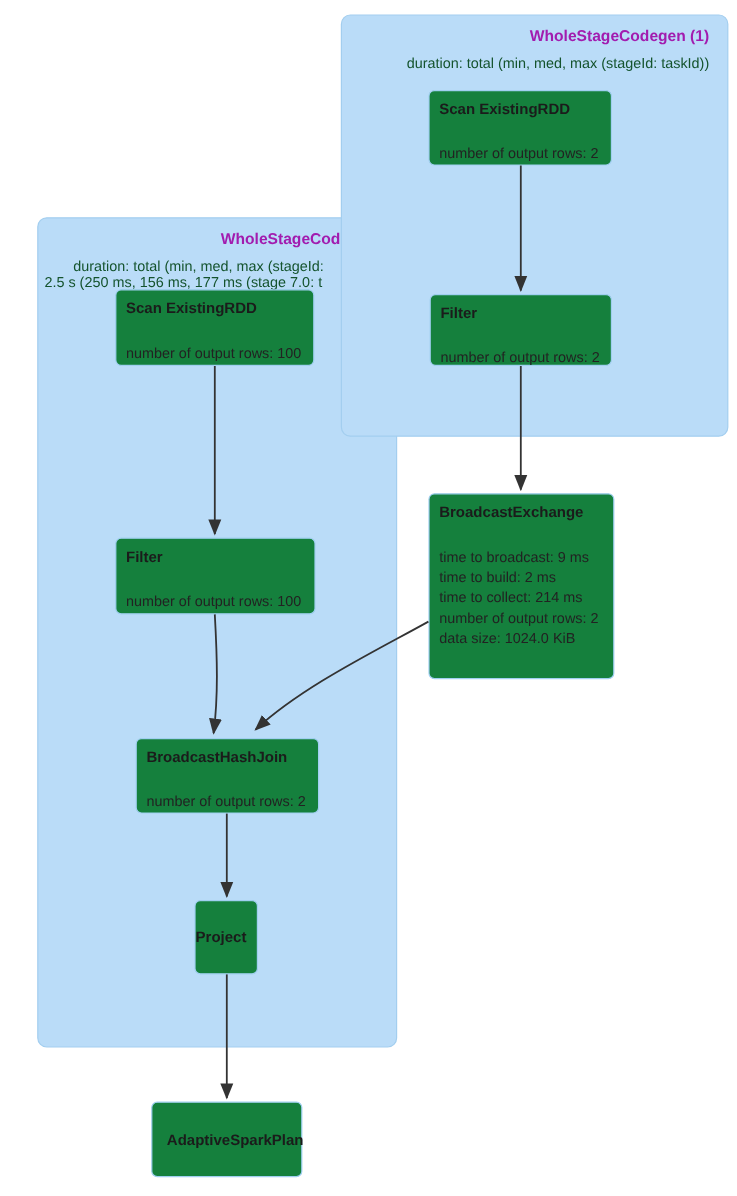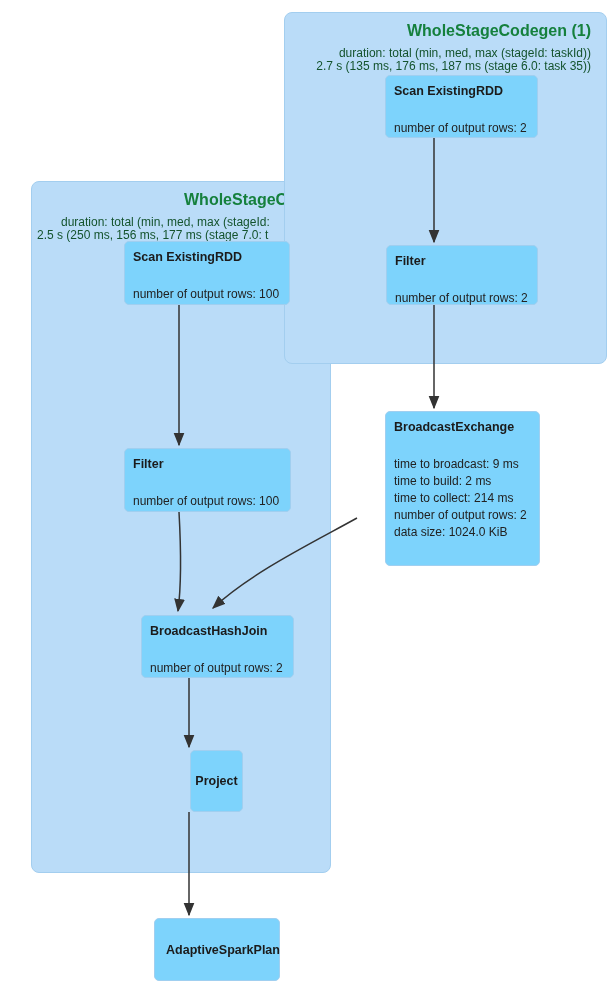--- a/index.html
+++ b/index.html
@@ -27,59 +27,58 @@
   #cluster-left  { left: 31px;  top: 181px; width: 300px; height: 692px; z-index: 1; }
   #cluster-right { left: 284px; top: 12px;  width: 323px; height: 352px; z-index: 2; }
   .cluster-label-line {
     position: absolute;
     white-space: nowrap;
     color: #14532d;
     font-size: 12px;
   }
   .cluster-title {
     font-weight: bold;
-    color: #15803d;
-    font-size: 16px;
+    color: #a21caf;
+    font-size: 13px;
   }
   
   #cluster-right .line-title { top: 9px;  right: 15px; }
   #cluster-right .line-d1    { top: 33px; right: 15px; }
   #cluster-right .line-d2    { top: 46px; right: 15px; }
   
   #cluster-left .line-title { top: 9px;  left: 152px; }
   #cluster-left .line-d1    { top: 33px; left: 29px; }
   #cluster-left .line-d2    { top: 46px; left: 5px; }
 
   .node {
     position: absolute;
-    background: #7dd3fc;
+    background: #15803d;
     border: 1px solid #A0CFF0;
     border-radius: 5px;
     box-sizing: border-box;
     padding: 8px;
     z-index: 3;
-    margin-left: 28px;
   }
   .node .node-title {
     font-weight: bold;
     color: #1b1b1b;
     font-size: 12.5px;
     line-height: 14px;
     white-space: nowrap;
   }
   .node .node-metrics {
     margin-top: 22px;
     line-height: 17px;
     color: #222222;
     white-space: nowrap;
   }
   .node.center {
     display: flex;
     align-items: center;
-    justify-content: center;
+    justify-content: flex-start;
     padding: 0;
   }
   #node-scan1   { left: 357px; top: 75px;  width: 153px; height: 63px; }
   #node-filter1 { left: 358px; top: 245px; width: 152px; height: 60px; }
   #node-bex     { left: 357px; top: 411px; width: 155px; height: 155px; }
   #node-scan2   { left: 96px;  top: 241px; width: 166px; height: 64px; }
   #node-filter2 { left: 96px;  top: 448px; width: 167px; height: 64px; }
   #node-bhj     { left: 113px; top: 615px; width: 153px; height: 63px; }
   #node-project { left: 162px; top: 750px; width: 53px;  height: 62px; }
   #node-aqe     { left: 126px; top: 918px; width: 126px; height: 63px; padding-left: 12px; }
@@ -104,21 +103,20 @@
 
   <div class="cluster" id="cluster-left">
     <div class="cluster-label-line cluster-title line-title">WholeStageCode</div>
     <div class="cluster-label-line line-d1">duration: total (min, med, max (stageId:</div>
     <div class="cluster-label-line line-d2">2.5 s (250 ms, 156 ms, 177 ms (stage 7.0: t</div>
   </div>
 
   <div class="cluster" id="cluster-right">
     <div class="cluster-label-line cluster-title line-title">WholeStageCodegen (1)</div>
     <div class="cluster-label-line line-d1">duration: total (min, med, max (stageId: taskId))</div>
-    <div class="cluster-label-line line-d2">2.7 s (135 ms, 176 ms, 187 ms (stage 6.0: task 35))</div>
   </div>
 
   <div class="node" id="node-scan1">
     <div class="node-title">Scan ExistingRDD</div>
     <div class="node-metrics">
       <div>number of output rows: 2</div>
     </div>
   </div>
 
   <div class="node" id="node-filter1">

